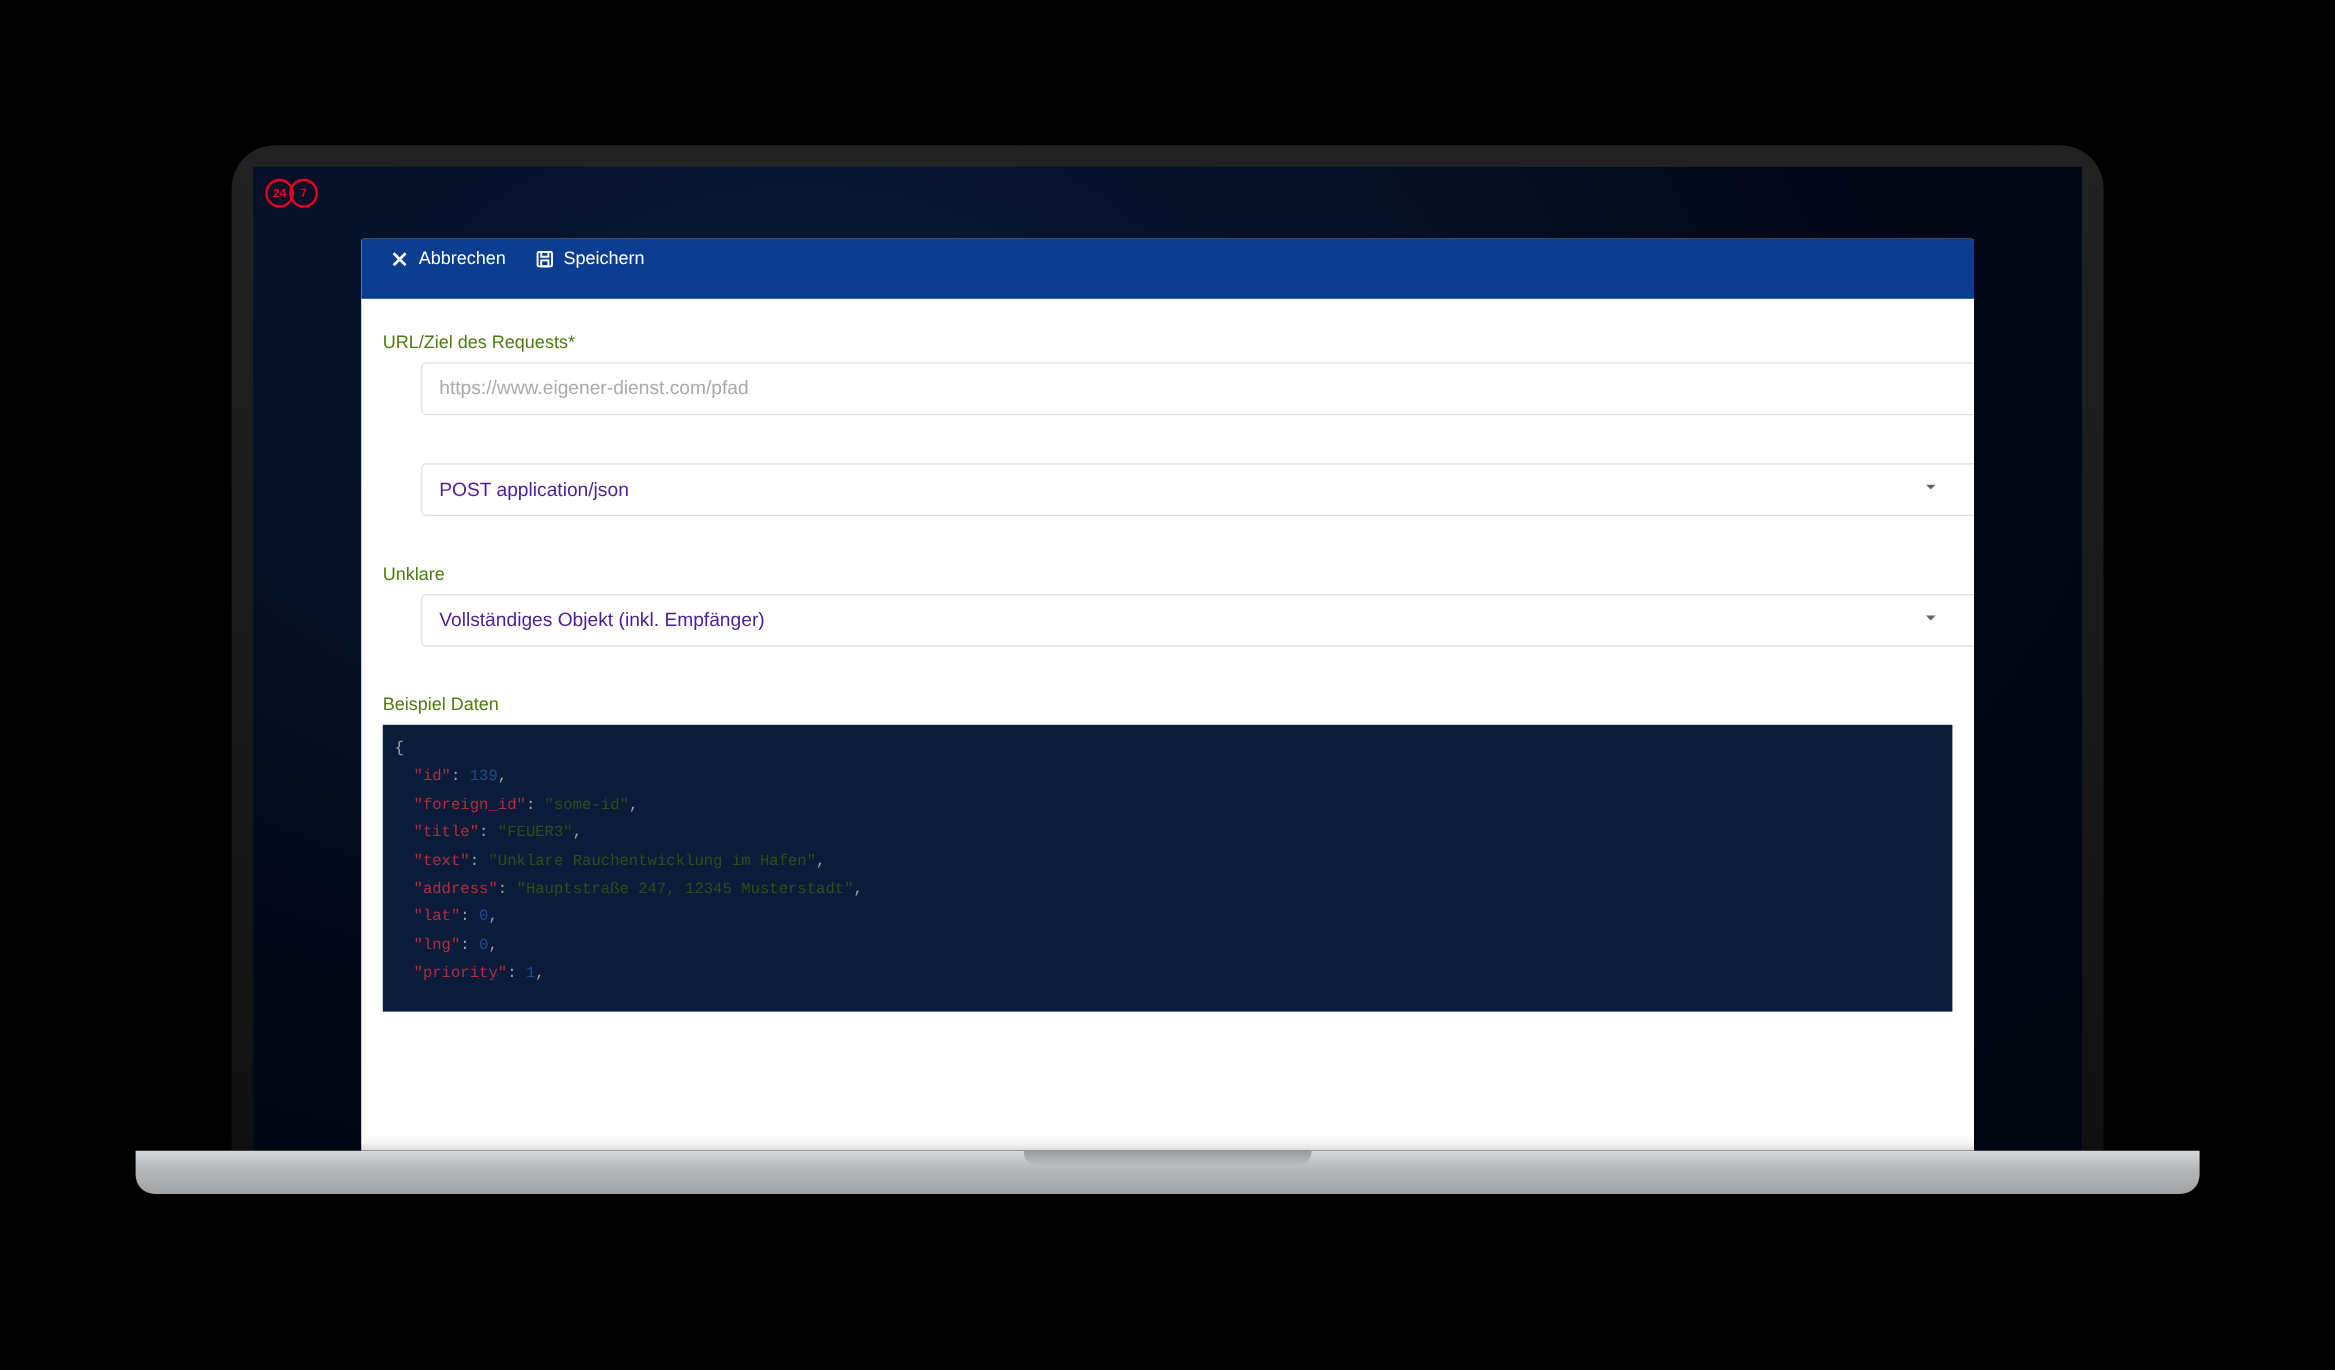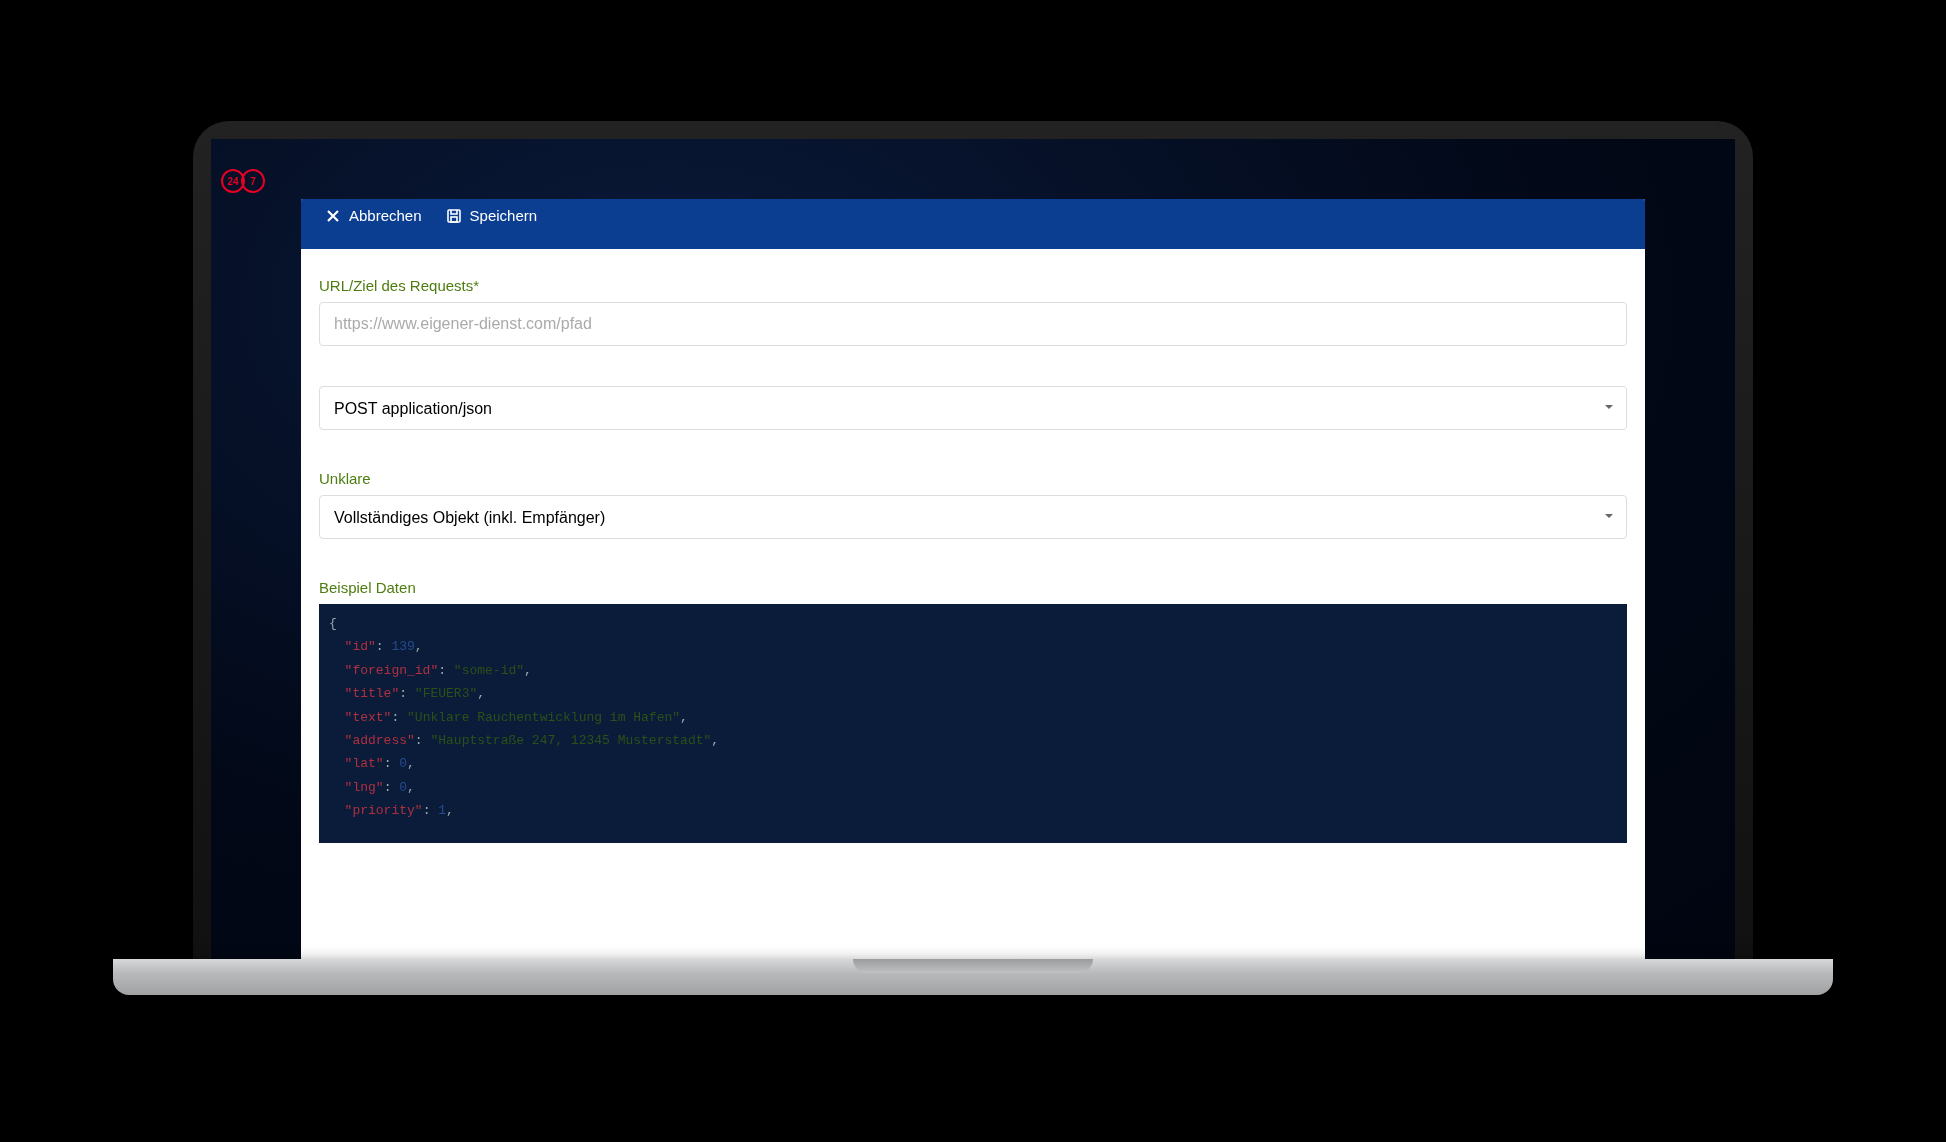--- a/index.html
+++ b/index.html
@@ -36,21 +36,20 @@
   position: absolute;
   top: 10px;
   left: 10px;
   width: 54px;
   height: 28px;
 }
 
 .logo-inner {
   display: flex;
   align-items: center;
-  margin-top: 20px;
 }
 
 .logo-circle {
   width: 24px;
   height: 24px;
   border: 2px solid #e60023;
   border-radius: 50%;
   display: flex;
   align-items: center;
   justify-content: center;
@@ -114,23 +113,24 @@
   display: block;
 }
 
 .text-input, .select-input {
   width: 100%;
   height: 44px;
   border: 1px solid #ddd;
   border-radius: 4px;
   padding: 0 14px;
   font-size: 16px;
-  color: #000000;
+  color: #4c1d95;
   background: #fff;
   appearance: none;
+  margin-left: 32px;
 }
 
 .text-input::placeholder {
   color: #aaa;
 }
 
 .select-wrap {
   position: relative;
   text-decoration: underline;
 }

